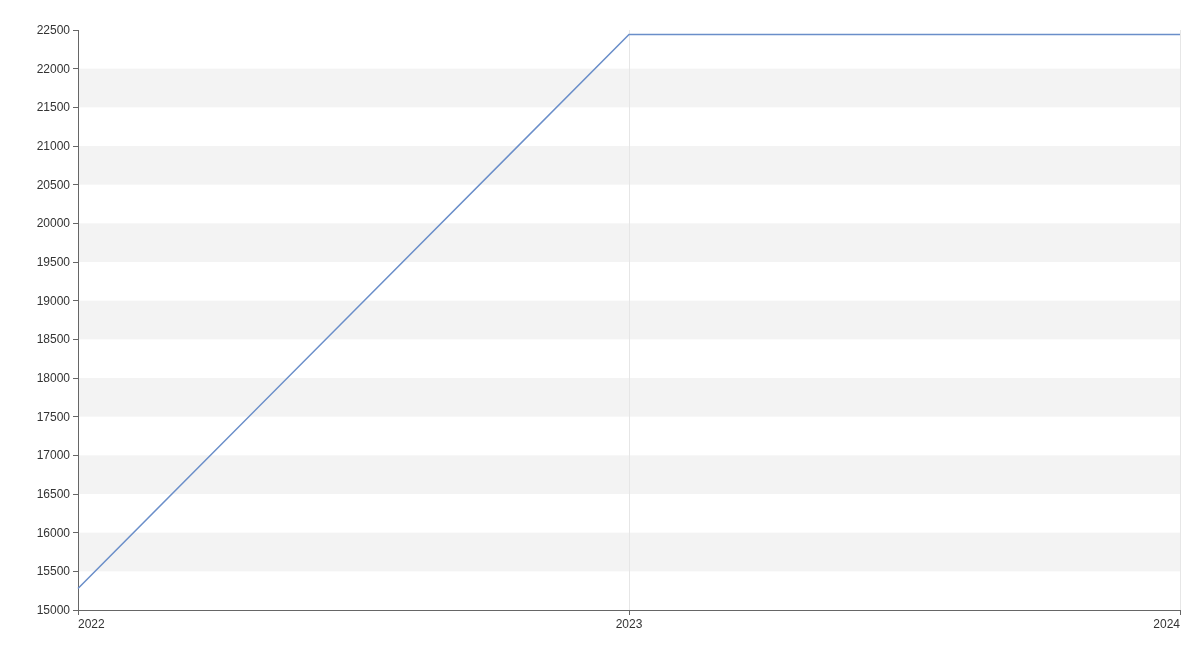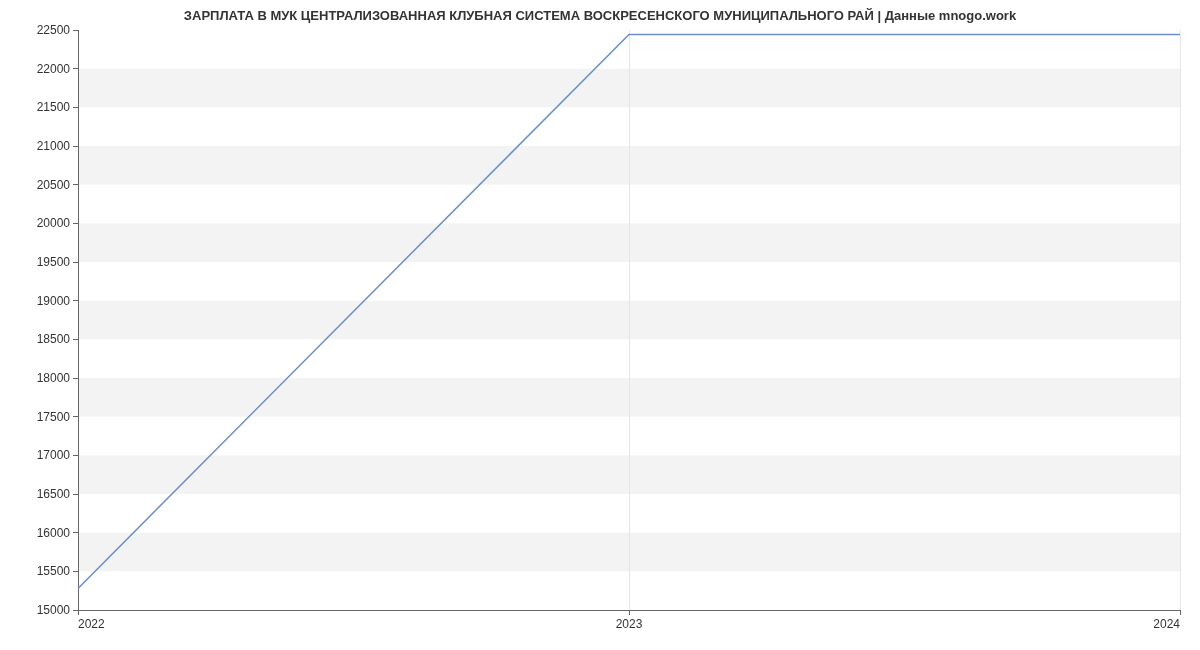--- a/index.html
+++ b/index.html
@@ -31,21 +31,20 @@
   .grid-band { fill: #f3f3f3; }
   .axis-line { stroke: #666; stroke-width: 1; shape-rendering: crispEdges; }
   .tick-line { stroke: #666; stroke-width: 1; shape-rendering: crispEdges; }
   .series-line { fill: none; stroke: #6a8ec9; stroke-width: 1.5; }
   .tick-label { font-size: 12px; fill: #333; }
 </style>
 </head>
 <body>
 
 <div class="chart-wrap">
-  <div class="title">ЗАРПЛАТА В МУК ЦЕНТРАЛИЗОВАННАЯ КЛУБНАЯ СИСТЕМА ВОСКРЕСЕНСКОГО МУНИЦИПАЛЬНОГО РАЙ | Данные mnogo.work</div>
   <svg id="svg" width="1200" height="650" viewBox="0 0 1200 650">
       <rect x="78" y="532.6666666666667" width="1102" height="38.66666666666663" class="grid-band"></rect>
       <rect x="78" y="455.33333333333337" width="1102" height="38.66666666666663" class="grid-band"></rect>
       <rect x="78" y="378" width="1102" height="38.666666666666686" class="grid-band"></rect>
       <rect x="78" y="300.6666666666667" width="1102" height="38.66666666666663" class="grid-band"></rect>
       <rect x="78" y="223.33333333333334" width="1102" height="38.66666666666666" class="grid-band"></rect>
       <rect x="78" y="145.99999999999997" width="1102" height="38.666666666666714" class="grid-band"></rect>
       <rect x="78" y="68.66666666666666" width="1102" height="38.66666666666666" class="grid-band"></rect>
       <line x1="629" x2="629" y1="30" y2="610" stroke="#e6e6e6" stroke-width="1" shape-rendering="crispEdges"></line>
       <line x1="1180" x2="1180" y1="30" y2="610" stroke="#e6e6e6" stroke-width="1" shape-rendering="crispEdges"></line>

